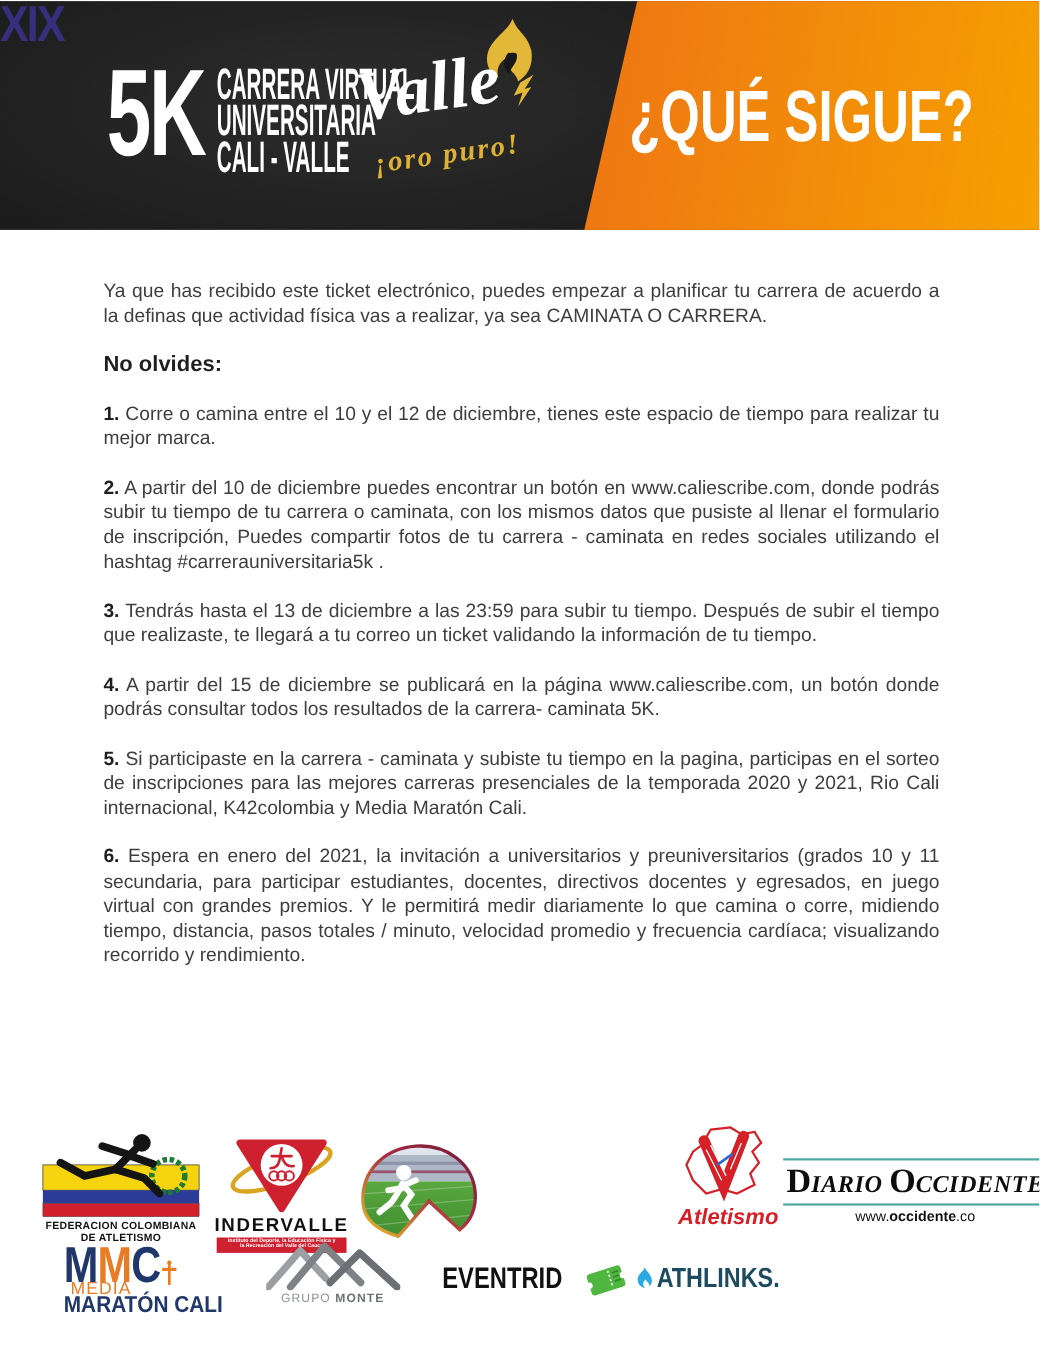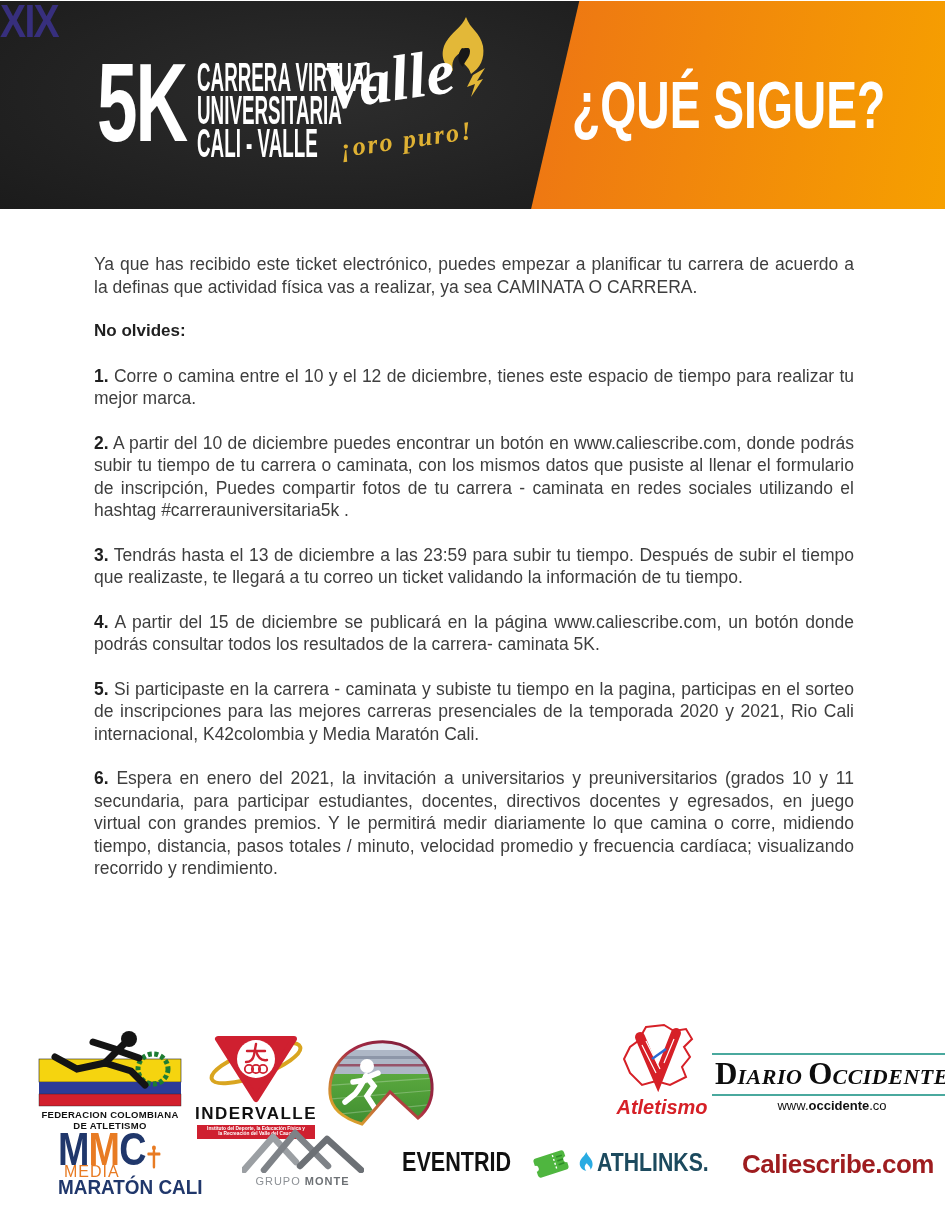--- a/index.html
+++ b/index.html
@@ -24,21 +24,21 @@
   .flame { position:absolute; left:432px; top:16px; }
   .que-sigue-wrap { position:absolute; left:529px; top:66px; width:400px; height:76px;
                     display:flex; align-items:center; justify-content:center; }
   .que-sigue { font-size:66px; font-weight:800; color:#fff; white-space:nowrap; transform:scaleX(.7); letter-spacing:0; }
 
   
   .content { position:absolute; top:252px; left:94px; width:760px; color:#3e3e3e;
              font-size:17.5px; line-height:22.5px; text-align:justify; }
   .content p { margin:0 0 22px 0; }
   .content b { color:#1f1f1f; }
-  .reminder { font-weight:700; color:#1f1f1f; margin:0 0 22px 0; font-size:17px; }
+  .reminder { font-weight:700; color:#1f1f1f; margin:0 0 22px 0; font-size:20px; }
 
   
   .banner { position:absolute; top:955px; left:0; width:945px; height:52px;
             background:linear-gradient(90deg,#e0512e 0%, #ee7а14 50%, #f5a303 100%);
             background:linear-gradient(90deg,#e0512e 0%, #ee7a14 50%, #f5a303 100%);
             display:flex; align-items:center; justify-content:center; }
   .banner span { color:#fff; font-weight:800; font-size:27px; white-space:nowrap; transform:scaleX(.56); }
 
   
   .logo { position:absolute; display:flex; flex-direction:column; align-items:center; }
@@ -267,17 +267,14 @@
     </svg>
   </div>
 
   <div class="athlinks">
     <svg width="28" height="34" viewBox="0 0 28 34">
       <path d="M14 0 C11 8 4 10 3 18 C2 26 8 31 14 32 C10 27 11 22 15 19 C18 24 22 25 21 30 C25 26 26 20 23 14 C20 8 16 6 14 0 Z" fill="#29abe2"></path>
     </svg>
     <span class="athlinks-name">ATHLINKS.</span>
   </div>
 
-  <div class="caliescribe">
-    <span class="caliescribe-name">Caliescribe.com</span>
-  </div>
 
 </div>
 
 </body></html>

